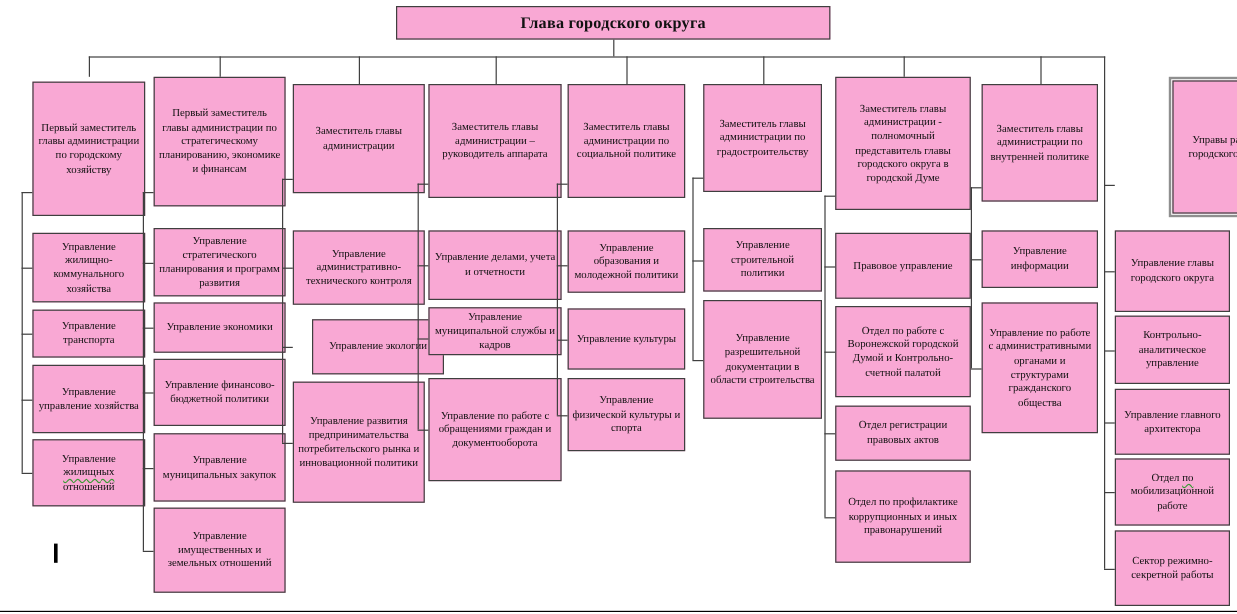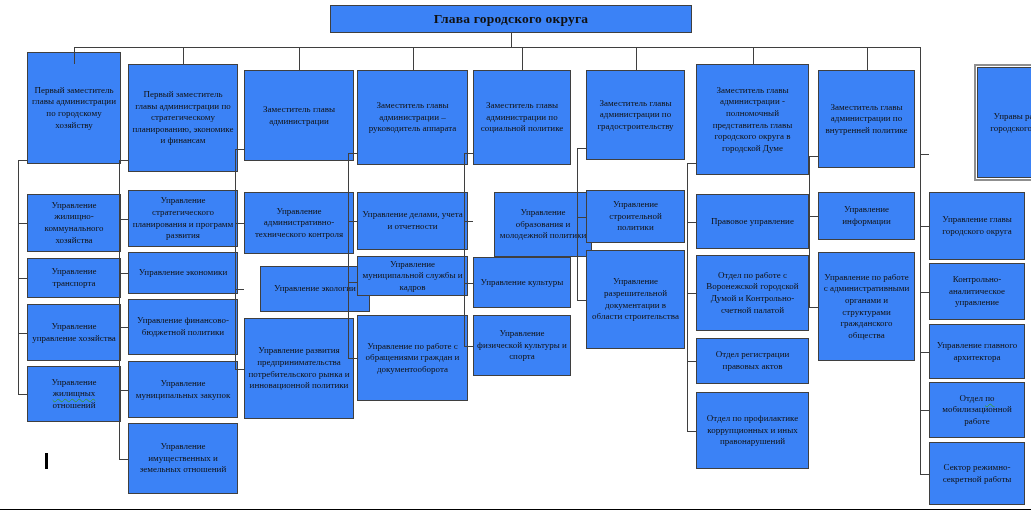--- a/index.html
+++ b/index.html
@@ -8,21 +8,21 @@
     width:1031px;height:512px;
     background:#fff;
     font-family:"Liberation Serif","DejaVu Serif",serif;
     color:#111;
     overflow:hidden;
   }
   .box{
     position:absolute;
     box-sizing:border-box;
     border:1px solid #3f3f3f;
-    background:#3b82f6;
+    background:#f9a8d4;
     display:flex;align-items:center;justify-content:center;
     text-align:center;
     padding:2px 3px;
     font-size:9px;
     line-height:1.28;
     overflow:hidden;
     overflow-wrap:break-word;
   }
   .root-box{
     font-size:13.5px;
@@ -59,21 +59,21 @@
 </head>
 <body>
 
 <div id="canvas">
 
   <div class="box root-box" style="left:330px;top:5px;width:362px;height:28px">
     <span>Глава городского округа</span>
   </div>
 
   <div class="col">
-    <div class="box head" style="left:27px;top:52px;width:94px;height:112px">
+    <div class="box head" style="left:27px;top:68px;width:94px;height:112px">
       <span>Первый заместитель главы администрации по городскому хозяйству</span>
     </div>
     <div class="box sub" style="left:27px;top:194px;width:94px;height:58px">
       <span>Управление жилищно-коммунального хозяйства</span>
     </div>
     <div class="box sub" style="left:27px;top:258px;width:94px;height:40px">
       <span>Управление транспорта</span>
     </div>
     <div class="box sub" style="left:27px;top:304px;width:94px;height:57px">
       <span>Управление управление хозяйства</span>
@@ -131,21 +131,21 @@
     </div>
     <div class="box sub" style="left:357px;top:315px;width:111px;height:86px">
       <span>Управление по работе с обращениями граждан и документооборота</span>
     </div>
   </div>
 
   <div class="col">
     <div class="box head" style="left:473px;top:70px;width:98px;height:95px">
       <span>Заместитель главы администрации по социальной политике</span>
     </div>
-    <div class="box sub" style="left:494px;top:192px;width:98px;height:65px">
+    <div class="box sub" style="left:473px;top:192px;width:98px;height:52px">
       <span>Управление образования и молодежной политики</span>
     </div>
     <div class="box sub" style="left:473px;top:257px;width:98px;height:51px">
       <span>Управление культуры</span>
     </div>
     <div class="box sub" style="left:473px;top:315px;width:98px;height:61px">
       <span>Управление физической культуры и спорта</span>
     </div>
   </div>
 

